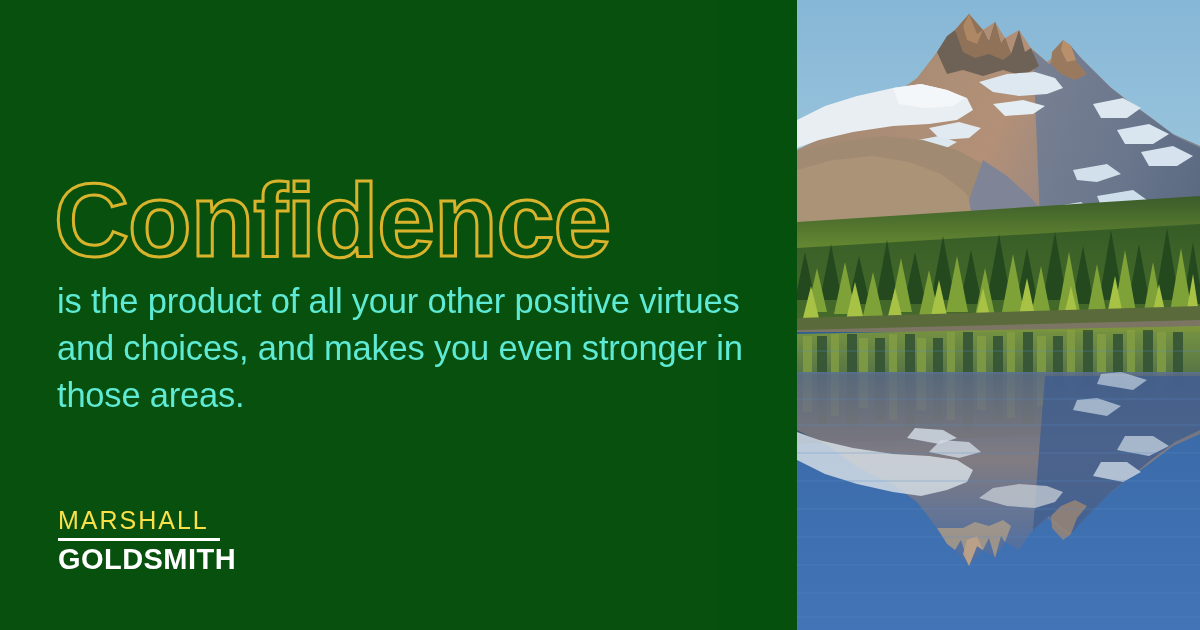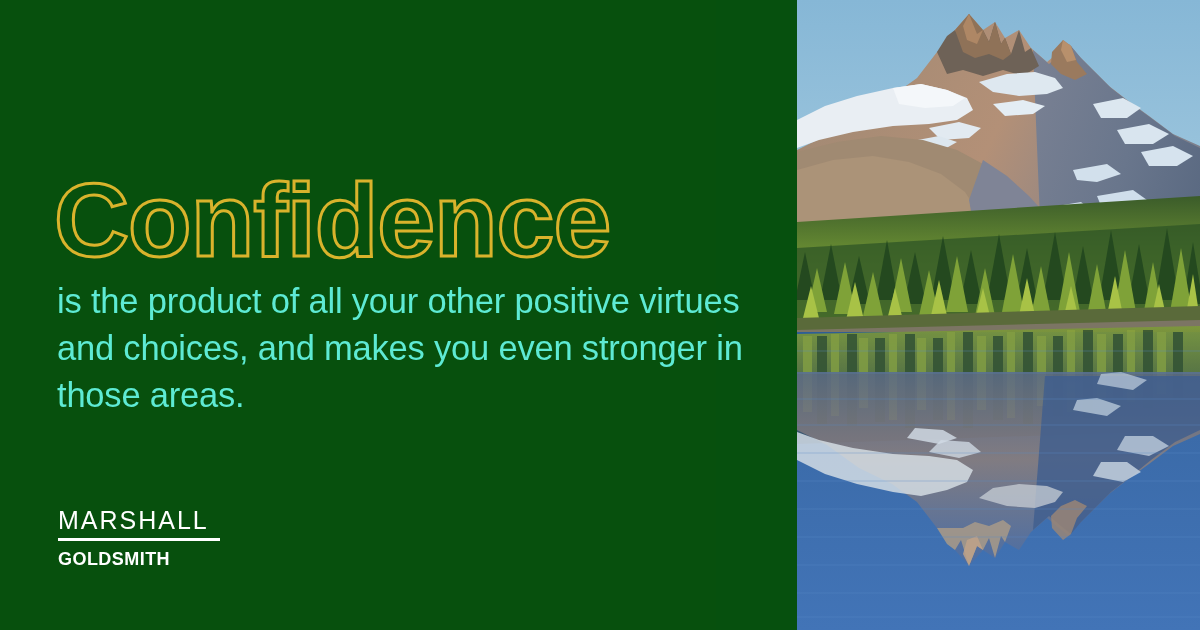--- a/index.html
+++ b/index.html
@@ -35,28 +35,28 @@
     line-height:47px;
     color:#5eead4;
     font-weight:400;
     letter-spacing:-0.2px;
     font-family:"Liberation Sans",sans-serif;
   }
 
   
   #logo{position:absolute;left:58px;top:506px;width:162px;}
   #logo-top{
-    font-size:25px;font-weight:400;color:#ffffff;
+    font-size:25px;font-weight:400;color:#fde047;
     letter-spacing:2.0px;line-height:29px;
     font-family:"Liberation Sans",sans-serif;
     white-space:nowrap;
   }
   #logo-rule{height:3px;background:#FFFFFF;margin:3px 0 4px 0;width:162px;}
   #logo-bottom{
-    font-size:18px;font-weight:700;color:#FFFFFF;
+    font-size:29px;font-weight:700;color:#FFFFFF;
     letter-spacing:0.45px;line-height:29px;
     font-family:"Liberation Sans",sans-serif;
     white-space:nowrap;
   }
 
   
   #photo{
     position:absolute;left:797px;top:0;width:403px;height:630px;
     overflow:hidden;background:#8FBDD9;
   }

